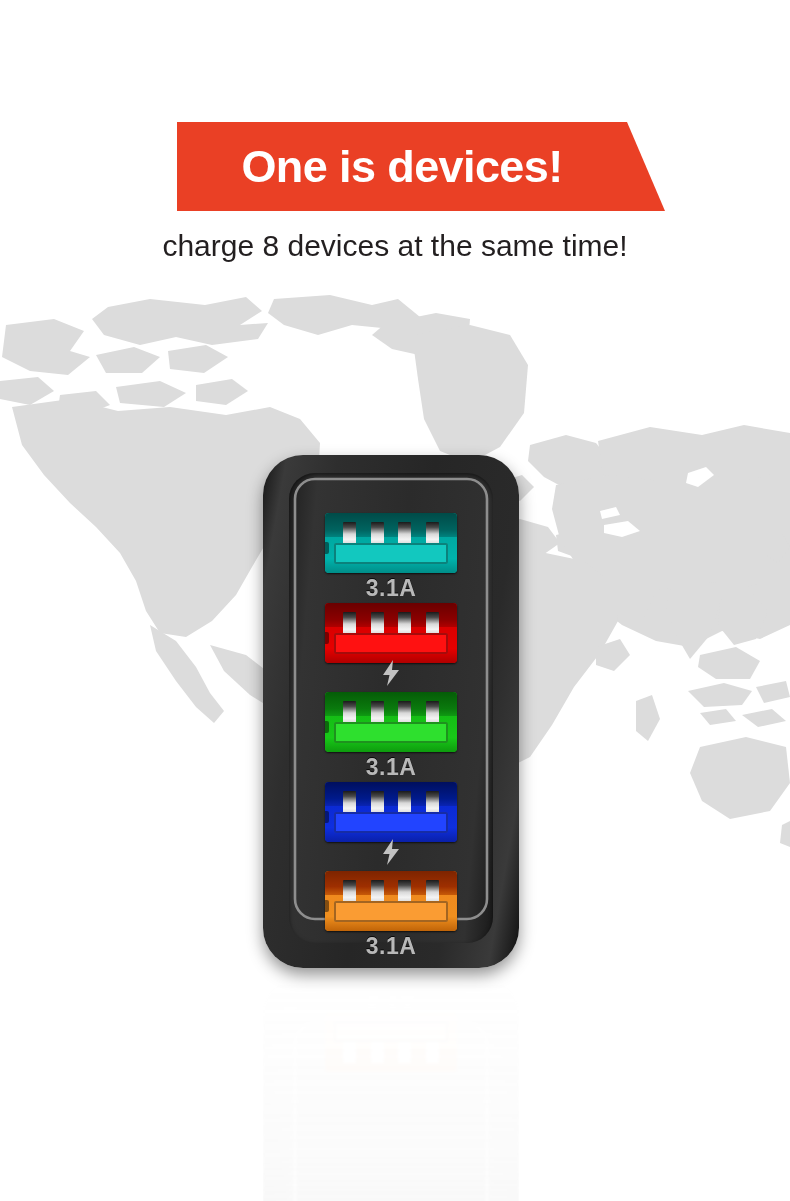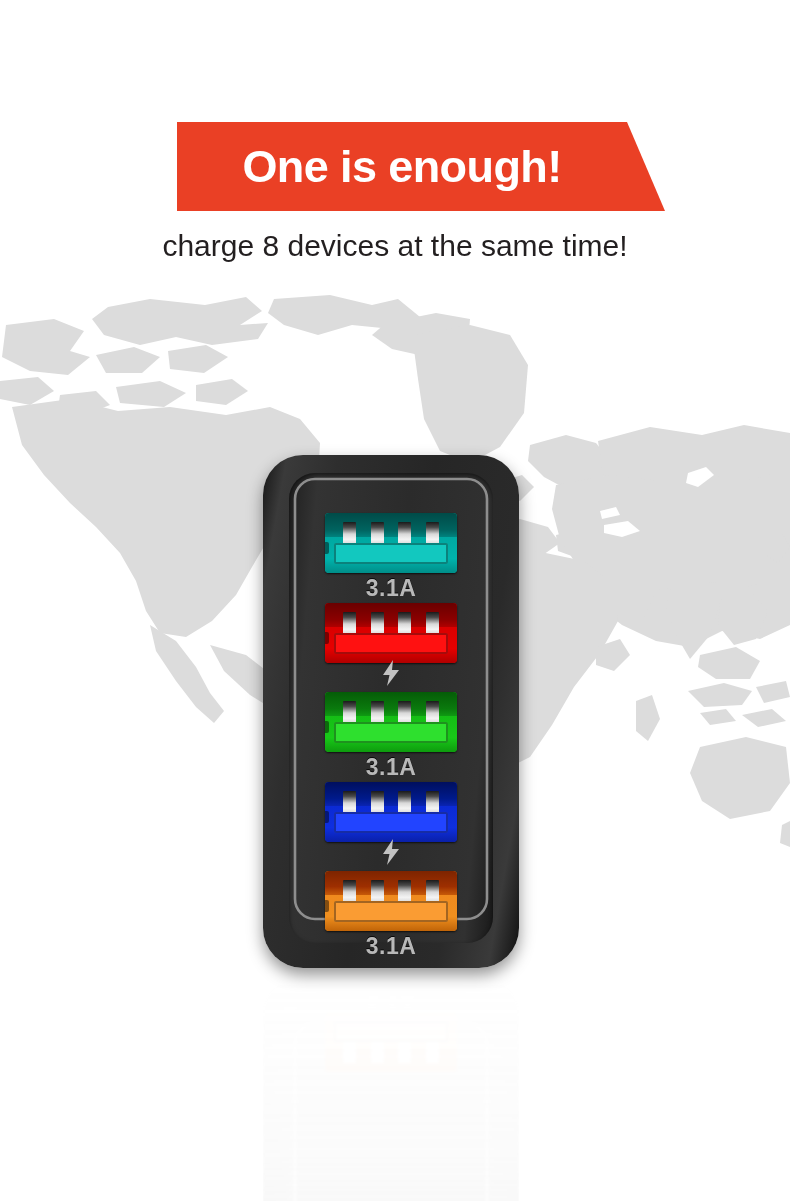--- a/index.html
+++ b/index.html
@@ -335,21 +335,21 @@
 
         <path d="M782 530 L790 526 L790 552 L780 548 Z"></path>
       </g>
     </svg>
   </div>
 
   <div id="banner">
     <svg id="banner-shape" viewBox="0 0 488 89" preserveAspectRatio="none" xmlns="http://www.w3.org/2000/svg">
       <polygon points="0,0 450,0 488,89 0,89" fill="#ea4025"></polygon>
     </svg>
-    <div id="banner-title">One is enough!</div>
+    <div id="banner-title">One is devices!</div>
   </div>
 
   <div id="subtitle">charge 8 devices at the same time!</div>
 
   <div id="charger-wrap">
     <div id="charger-body"></div>
     <div id="charger-face"></div>
 
     <svg id="charger-outline" viewBox="0 0 204 470" xmlns="http://www.w3.org/2000/svg">
       <path d="M 72 446

